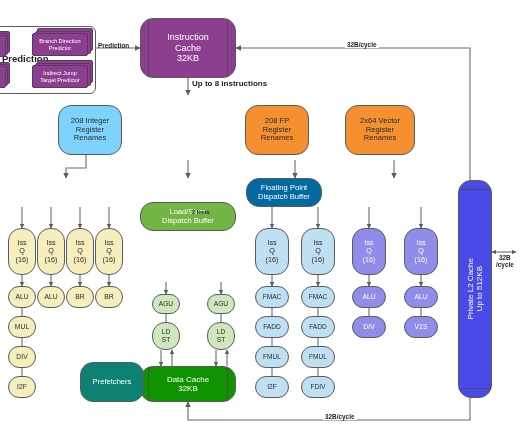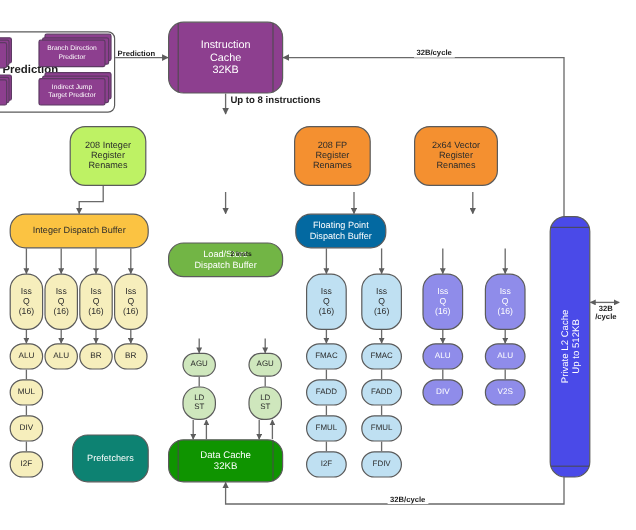--- a/index.html
+++ b/index.html
@@ -151,33 +151,32 @@
 Cache
 32KB</div>
   <div class="cachebars" style="left:140px;top:18px;width:96px;height:60px;position:absolute;">
     <i style="left:8px;top:1px;bottom:1px;"></i>
     <i style="left:87px;top:1px;bottom:1px;"></i>
   </div>
 
   <div class="lbl" style="left:192px;top:79px;font-size:8px;">Up to 8 instructions</div>
 
 
-  <div class="box" style="left:58px;top:105px;width:64px;height:50px;background:#bef264;font-size:7.6px;">208 Integer
+  <div class="box" style="left:58px;top:105px;width:64px;height:50px;background:#7dd3fc;font-size:7.6px;">208 Integer
 Register
 Renames</div>
 
   <div class="box" style="left:245px;top:105px;width:64px;height:50px;background:#f49030;font-size:7.6px;">208 FP
 Register
 Renames</div>
 
   <div class="box" style="left:345px;top:105px;width:70px;height:50px;background:#f49030;font-size:7.6px;">2x64 Vector
 Register
 Renames</div>
 
-  <div class="box" style="left:8px;top:178px;width:116px;height:29px;background:#fbc342;font-size:7.6px;">Integer Dispatch Buffer</div>
 
   <div class="box" style="left:8px;top:228px;width:28px;height:47px;background:#f6eebc;font-size:7.2px;">Iss
 Q
 (16)</div>
   <div class="box" style="left:37px;top:228px;width:28px;height:47px;background:#f6eebc;font-size:7.2px;">Iss
 Q
 (16)</div>
   <div class="box" style="left:66px;top:228px;width:28px;height:47px;background:#f6eebc;font-size:7.2px;">Iss
 Q
 (16)</div>
@@ -208,21 +207,21 @@
   <div class="box" style="left:207px;top:322px;width:28px;height:28px;background:#cfe7bd;font-size:6.6px;">LD
 ST</div>
 
   <div class="box" style="left:140px;top:366px;width:96px;height:36px;background:#0f9400;color:#fff;font-size:8px;">Data Cache
 32KB</div>
   <div class="cachebars" style="left:140px;top:366px;width:96px;height:36px;position:absolute;">
     <i style="left:8px;top:1px;bottom:1px;"></i>
     <i style="left:87px;top:1px;bottom:1px;"></i>
   </div>
 
-  <div class="box" style="left:60px;top:362px;width:64px;height:40px;background:#0d8272;color:#fff;font-size:7.6px;">Prefetchers</div>
+  <div class="box" style="left:80px;top:362px;width:64px;height:40px;background:#0d8272;color:#fff;font-size:7.6px;">Prefetchers</div>
 
   <div class="box" style="left:246px;top:178px;width:76px;height:29px;background:#0369a1;color:#fff;font-size:7.6px;">Floating Point
 Dispatch Buffer</div>
 
   <div class="box" style="left:255px;top:228px;width:34px;height:47px;background:#bfe0f2;font-size:7.2px;">Iss
 Q
 (16)</div>
   <div class="box" style="left:301px;top:228px;width:34px;height:47px;background:#bfe0f2;font-size:7.2px;">Iss
 Q
 (16)</div>

